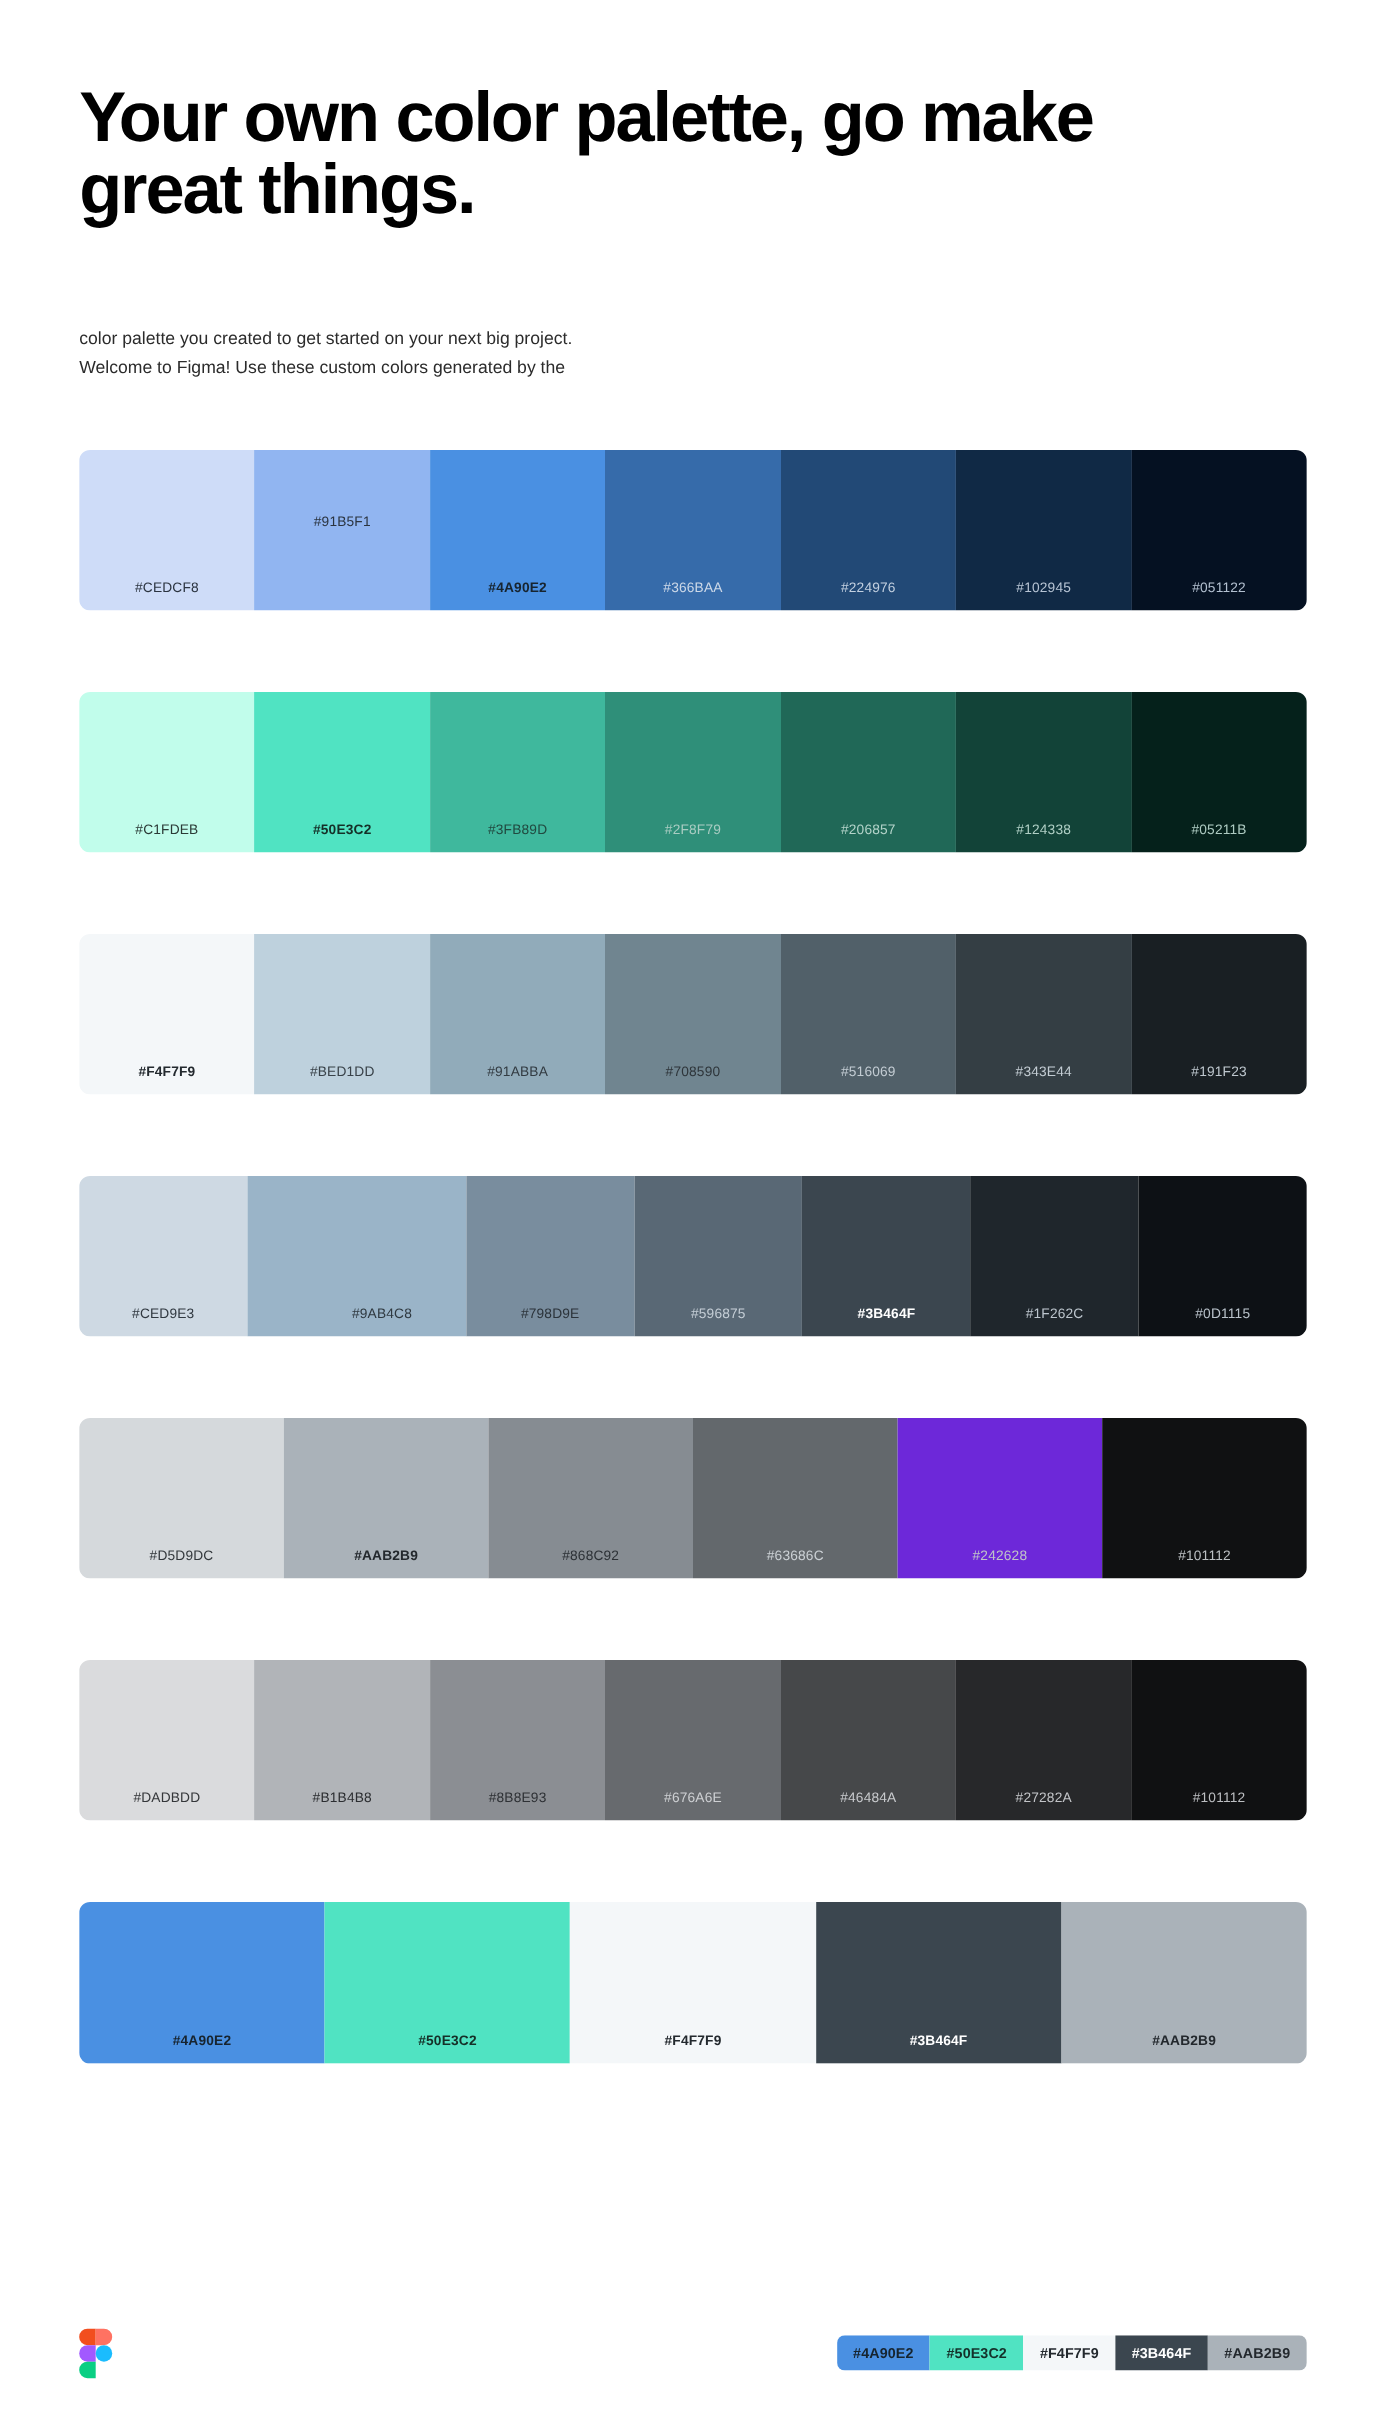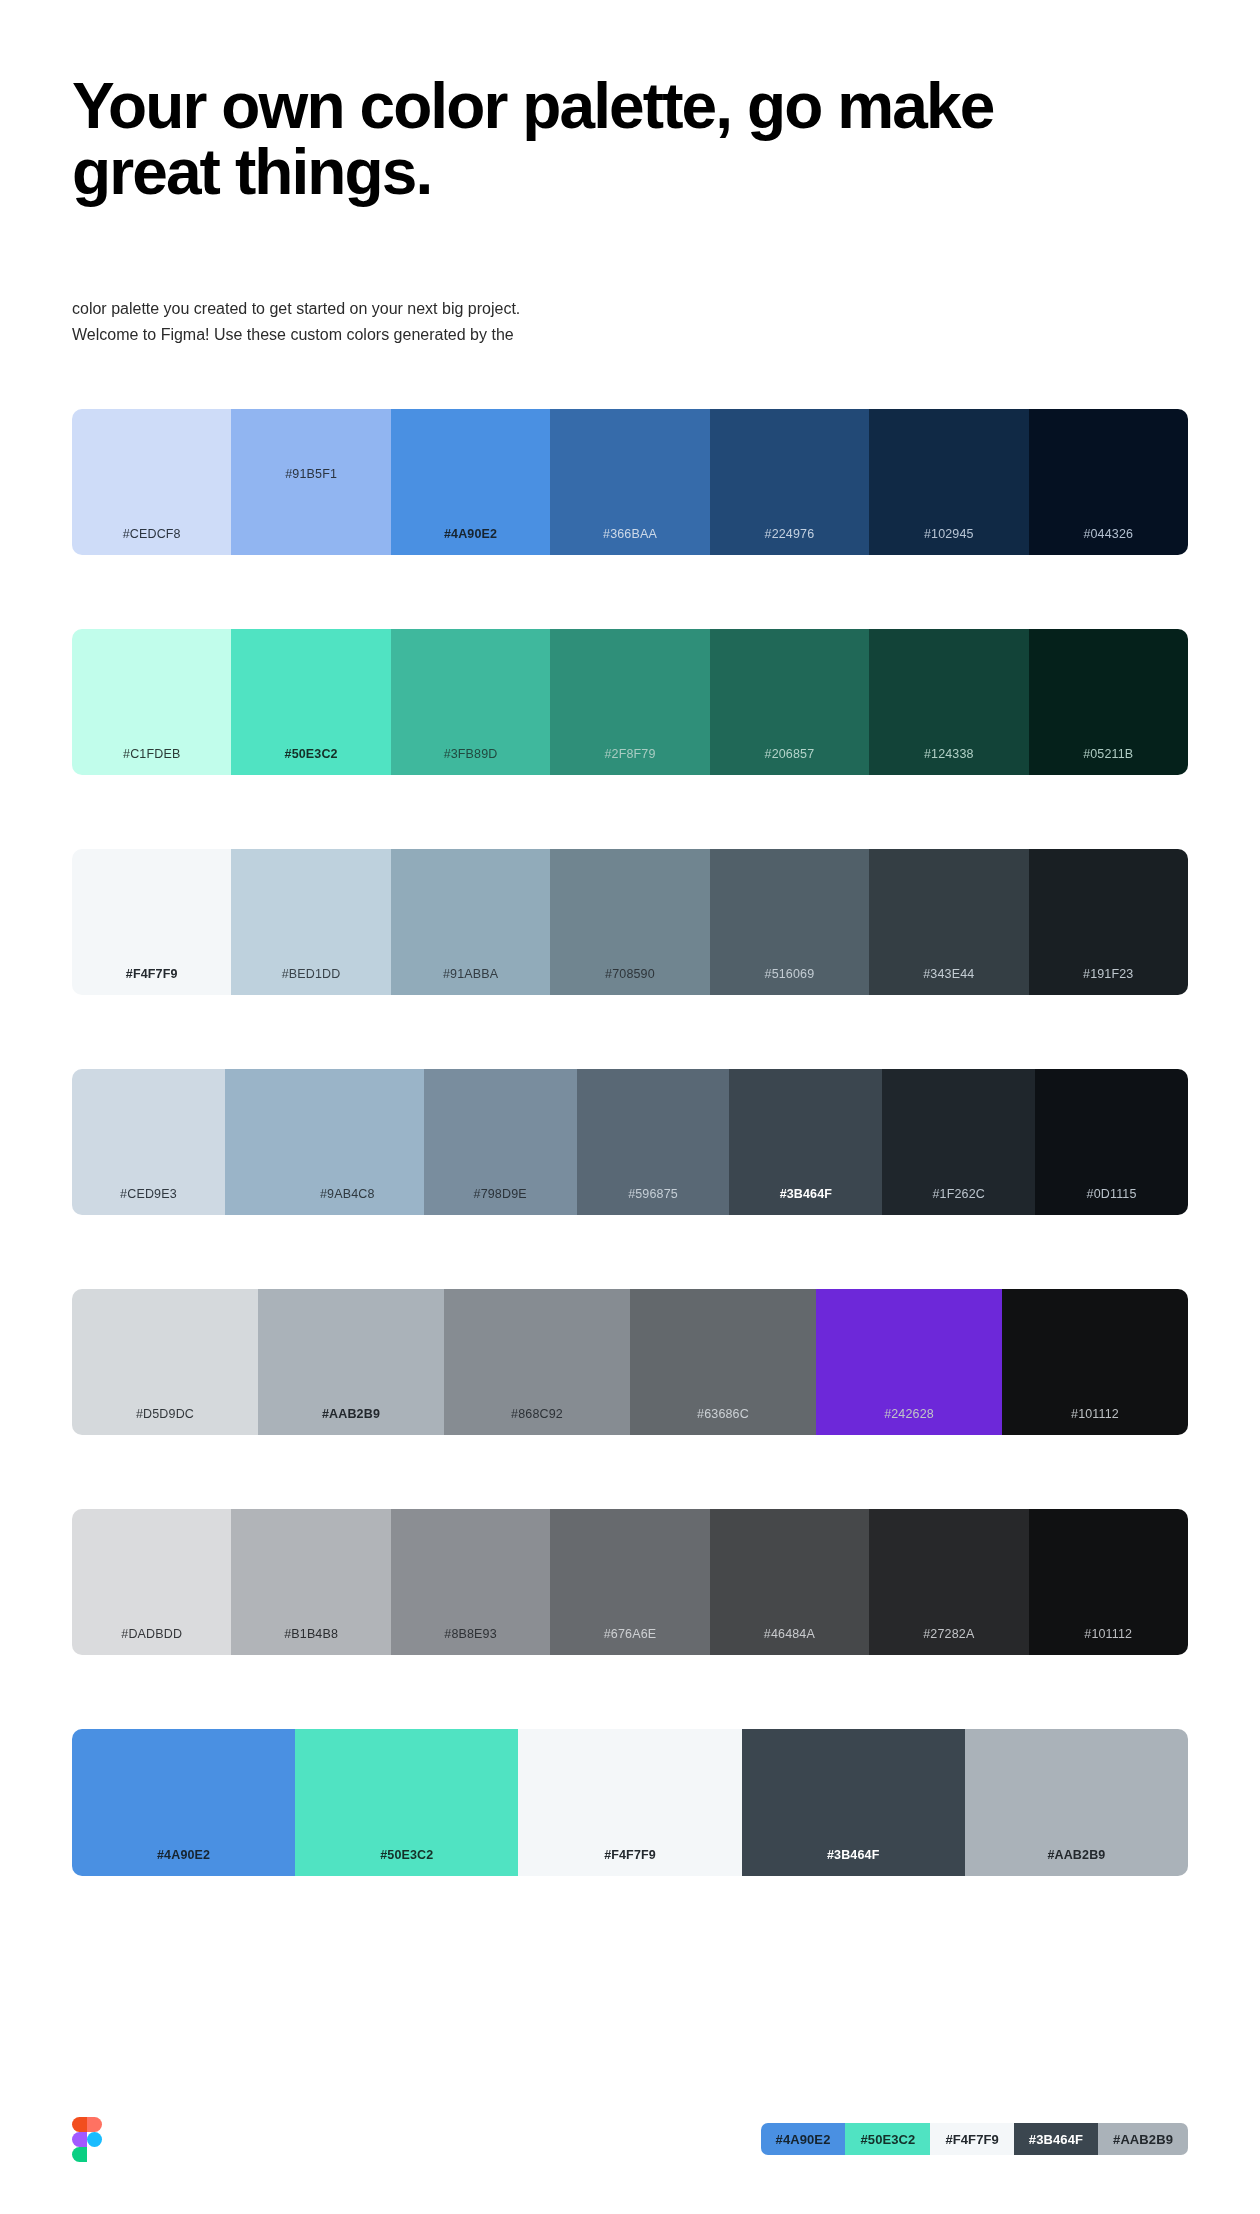--- a/index.html
+++ b/index.html
@@ -171,21 +171,21 @@
         <div class="swatch" style="background: rgb(54, 107, 170);">
           <span class="swatch-label" style="color: rgb(205, 217, 232);">#366BAA</span>
         </div>
         <div class="swatch" style="background: rgb(34, 73, 118);">
           <span class="swatch-label" style="color: rgb(195, 208, 224);">#224976</span>
         </div>
         <div class="swatch" style="background: rgb(16, 41, 69);">
           <span class="swatch-label" style="color: rgb(183, 196, 212);">#102945</span>
         </div>
         <div class="swatch" style="background: rgb(5, 17, 34);">
-          <span class="swatch-label" style="color: rgb(179, 192, 208);">#044326</span>
+          <span class="swatch-label" style="color: rgb(179, 192, 208);">#051122</span>
         </div>
       </div>
       <div class="palette-row">
         <div class="swatch" style="background: rgb(193, 253, 235);">
           <span class="swatch-label" style="color: rgb(43, 58, 54);">#C1FDEB</span>
         </div>
         <div class="swatch" style="background: rgb(80, 227, 194);">
           <span class="swatch-label bold" style="color: rgb(21, 48, 40);">#50E3C2</span>
         </div>
         <div class="swatch" style="background: rgb(63, 184, 157);">

